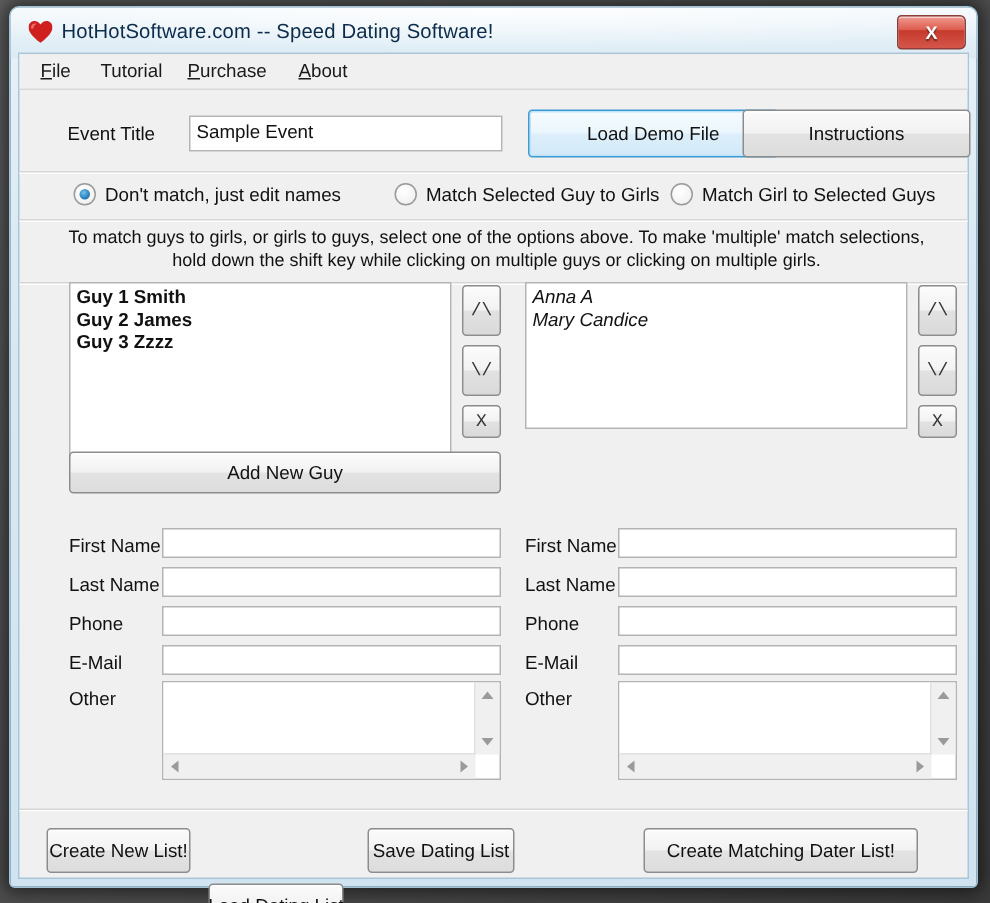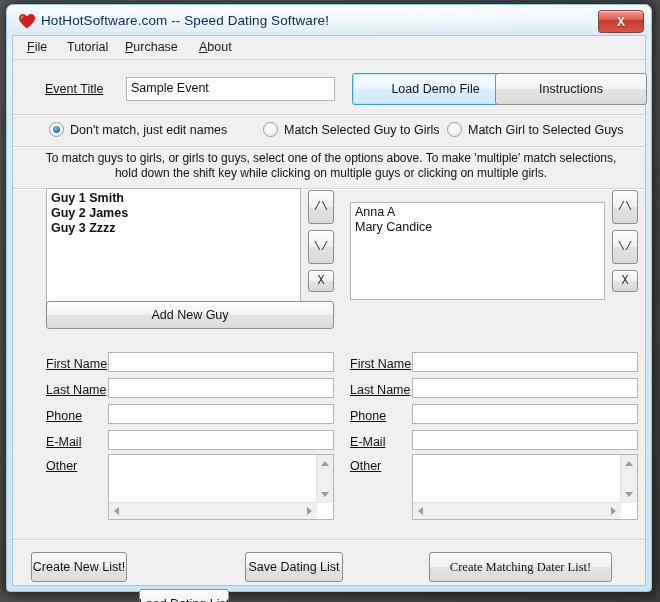--- a/index.html
+++ b/index.html
@@ -90,21 +90,20 @@
     height: 1px;
     background: #d6d6d6;
     border-bottom: 1px solid #ffffff;
   }
   
   .lbl {
     position: absolute;
     font-size: 12.5px;
     color: #111;
     white-space: nowrap;
-    text-decoration: underline;
   }
   .textbox {
     position: absolute;
     background: #ffffff;
     border: 1px solid #b4b4b4;
     box-sizing: border-box;
     font-size: 12.5px;
     color: #111;
     padding: 2px 4px;
     line-height: 16px;
@@ -321,21 +320,21 @@
       <div class="vbar" style="height:48px;">
         <span class="arrow arr-up" style="left:4px; top:6px;"></span>
         <span class="arrow arr-down" style="left:4px; bottom:6px;"></span>
       </div>
       <div class="hbar" style="width:208px;">
         <span class="arrow arr-left" style="left:5px; top:4px;"></span>
         <span class="arrow arr-right" style="right:5px; top:4px;"></span>
       </div>
     </div>
 
-    <div class="listbox" style="left:337px; top:166px; width:255px; height:98px;">
+    <div class="listbox" style="left:337px; top:152px; width:255px; height:98px;font-style:italic;">
       <div>Anna A</div>
       <div>Mary Candice</div>
     </div>
     <div class="sidebtn" style="left:599px; top:154px; width:26px; height:34px;">/\</div>
     <div class="sidebtn" style="left:599px; top:194px; width:26px; height:34px;">\/</div>
     <div class="sidebtn" style="left:599px; top:234px; width:26px; height:22px;">X</div>
 
 
     <div class="lbl" style="left:337px; top:321px;">First Name</div>
     <div class="textbox" style="left:399px; top:316px; width:226px; height:20px;"></div>
@@ -360,16 +359,16 @@
         <span class="arrow arr-left" style="left:5px; top:4px;"></span>
         <span class="arrow arr-right" style="right:5px; top:4px;"></span>
       </div>
     </div>
 
     <div class="sep" style="top:503px;"></div>
 
     <div class="btn" style="left:18px; top:516px; width:96px; height:30px;">Create New List!</div>
     <div class="btn" style="left:126px; top:516px; width:90px; height:30px;margin-top:37px;">Load Dating List</div>
     <div class="btn" style="left:232px; top:516px; width:98px; height:30px;">Save Dating List</div>
-    <div class="btn" style="left:416px; top:516px; width:183px; height:30px;font-family:Liberation Serif, serif;">Create Matching Dater List!</div>
+    <div class="btn" style="left:416px; top:516px; width:183px; height:30px;">Create Matching Dater List!</div>
 
   </div>
 </div>
 
 </body></html>

